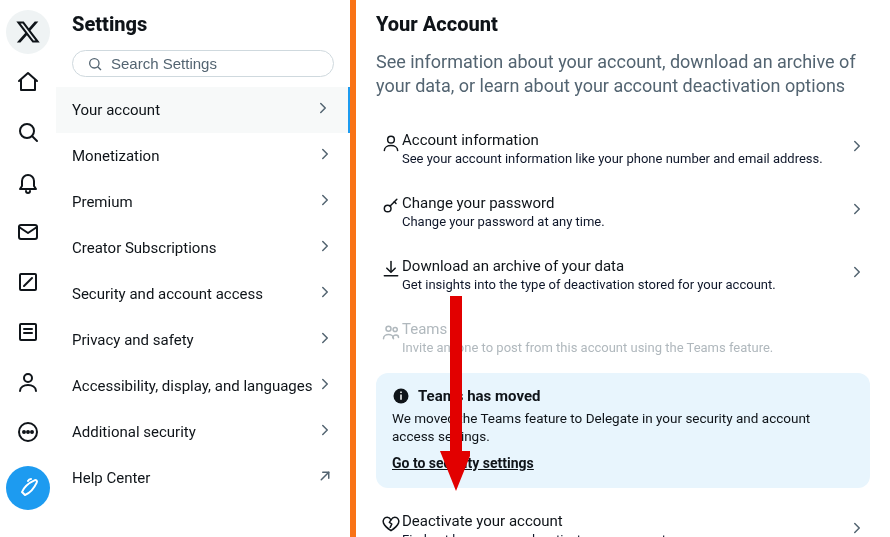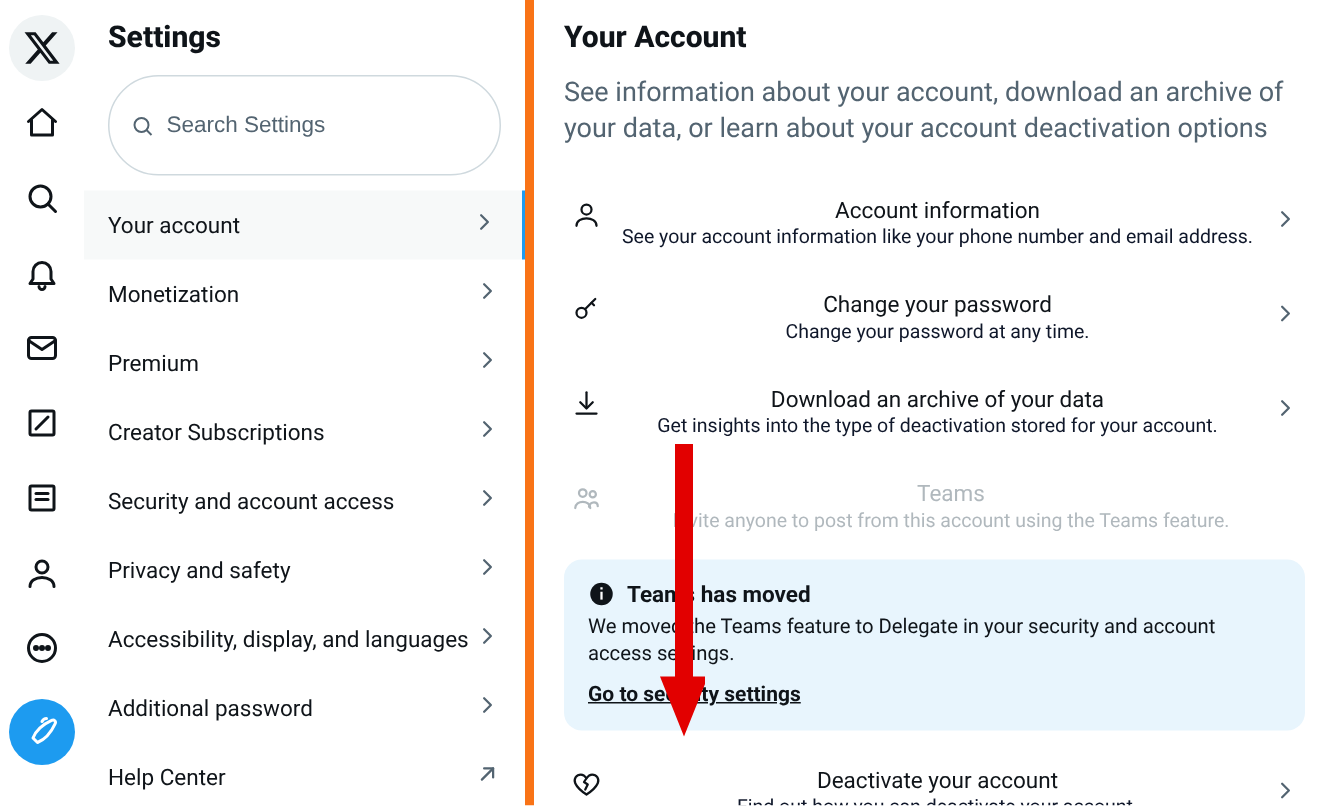--- a/index.html
+++ b/index.html
@@ -52,21 +52,21 @@
   .settingsCol h1 {
     font-size: 20px;
     font-weight: 800;
     padding: 0 16px 14px 16px;
   }
   .searchWrap { padding: 0 16px 10px 16px; }
   .search {
     display: flex; align-items: center;
     border: 1px solid #cfd9de;
     border-radius: 9999px;
-    padding: 24px 14px;
+    padding: 4px 14px;
     color: #536471;
     gap: 8px;
   }
   .search input {
     border: none; outline: none; flex: 1;
     font-size: 15px; color: #0f1419;
     background: transparent;
   }
   .search input::placeholder { color: #536471; }
   .search svg { width:16px; height:16px; stroke:#536471; fill:none; stroke-width:2;}
@@ -99,21 +99,20 @@
     color: #536471;
     font-size: 18px;
     line-height: 1.35;
     margin-bottom: 18px;
   }
   .row {
     display: flex; align-items: flex-start;
     padding: 14px 4px;
     cursor: pointer;
     gap: 0;
-    text-align: center;
   }
   .row .ico { width: 22px; display:flex; justify-content:center; padding-top:2px; color:#0f1419;}
   .row .ico svg { width:20px; height:20px; stroke: currentColor; fill:none; stroke-width:1.8; stroke-linecap:round; stroke-linejoin:round;}
   .row .txt { flex: 1; }
   .row .txt .t { font-size: 15px; color:#0f1419; }
   .row .txt .s { font-size: 13px; color:#0f172a; margin-top:2px;}
   .row .go { color:#536471; align-self:center;}
   .row .go svg { width:18px; height:18px; stroke: currentColor; fill:none; stroke-width:2; stroke-linecap:round; stroke-linejoin:round;}
   .row.disabled .ico, .row.disabled .txt .t, .row.disabled .txt .s { color:#b0b8bd; }
   .banner {
@@ -252,21 +251,21 @@
               <polyline points="9 6 15 12 9 18"></polyline>
             </svg></span>
         </div>
         <div class="navItem">
           <span>Accessibility, display, and languages</span>
           <span class="chev"><svg viewBox="0 0 24 24">
               <polyline points="9 6 15 12 9 18"></polyline>
             </svg></span>
         </div>
         <div class="navItem">
-          <span>Additional password</span>
+          <span>Additional security</span>
           <span class="chev"><svg viewBox="0 0 24 24">
               <polyline points="9 6 15 12 9 18"></polyline>
             </svg></span>
         </div>
         <div class="navItem">
           <span>Help Center</span>
           <span class="chev"><svg viewBox="0 0 24 24">
               <line x1="7" y1="17" x2="17" y2="7"></line>
               <polyline points="9 7 17 7 17 15"></polyline>
             </svg></span>

